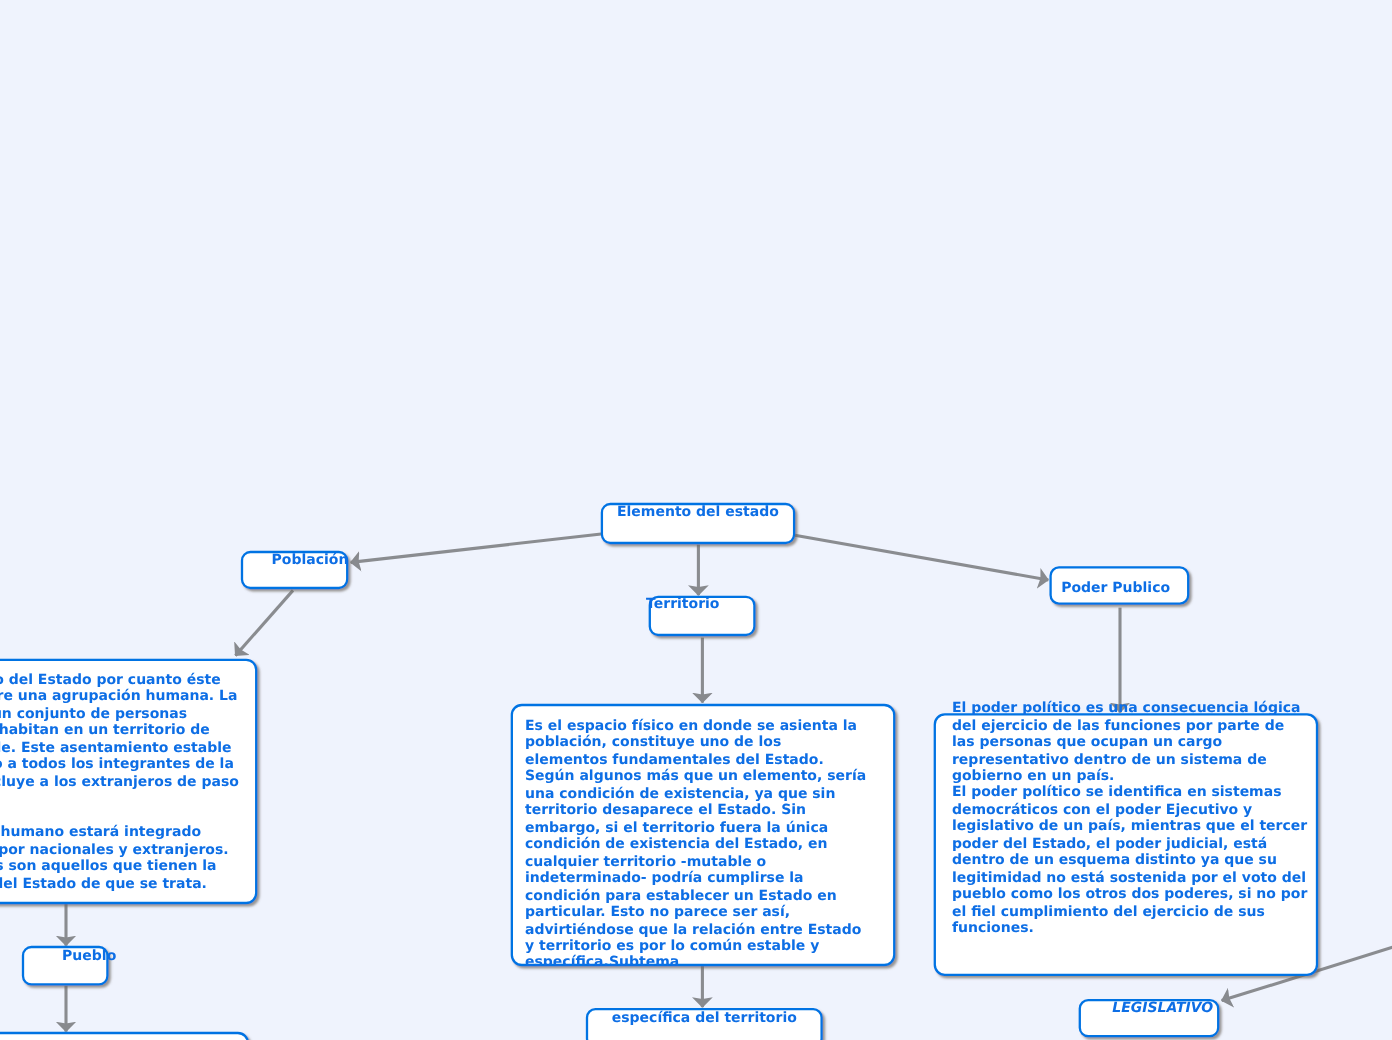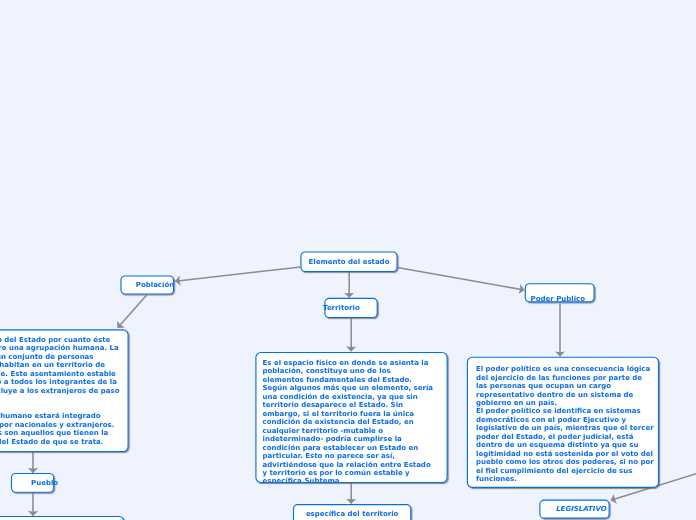--- a/index.html
+++ b/index.html
@@ -3,21 +3,21 @@
 <meta charset="utf-8">
 <title>Mapa mental - Elemento del estado</title>
 <style>
   html,body{margin:0;padding:0;}
   body{width:696px;height:520px;overflow:hidden;background:#eff3fd;
        font-family:"DejaVu Sans",sans-serif;-webkit-font-smoothing:antialiased;}
   #canvas{position:relative;width:696px;height:520px;overflow:hidden;background:#eff3fd;}
   svg.layer{position:absolute;left:0;top:0;width:696px;height:520px;}
   .nodetext{position:absolute;box-sizing:border-box;color:#0d6ee5;font-weight:bold;
             pointer-events:none;}
-  .nodetext.small{display:flex;align-items:center;justify-content:center;
+  .nodetext.small{display:flex;align-items:flex-start;justify-content:center;
         font-size:7px;white-space:nowrap;}
   .nodetext.para{display:block;font-size:7px;line-height:8.47px;
         text-align:left;overflow:hidden;}
   .nodetext.para span{display:block;white-space:pre-wrap;}
 </style>
 </head>
 <body>
 
 <div id="canvas">
 
@@ -78,21 +78,21 @@
   <div class="nodetext para" style="left:-63.1px;top:329.9px;width:191.2px;height:121.6px;padding:6.0px 6.25px 0 6.96px;">
     <span>Es el elemento del Estado por cuanto éste implica siempre una agrupación humana. La población es un conjunto de personas humanas que habitan en un territorio de manera estable. Este asentamiento estable que es exigido a todos los integrantes de la población, excluye a los extranjeros de paso temporal.
 
 Este conjunto humano estará integrado normalmente por nacionales y extranjeros. Los nacionales son aquellos que tienen la nacionalidad del Estado de que se trata.</span>
   </div>
 
   <div class="nodetext para" style="left:255.92px;top:352.5px;width:184px;height:130px;padding:6.4px 6.6px 0 6.6px;">
     <span>Es el espacio físico en donde se asienta la población, constituye uno de los elementos fundamentales del Estado. Según algunos más que un elemento, sería una condición de existencia, ya que sin territorio desaparece el Estado. Sin embargo, si el territorio fuera la única condición de existencia del Estado, en cualquier territorio -mutable o indeterminado- podría cumplirse la condición para establecer un Estado en particular. Esto no parece ser así, advirtiéndose que la relación entre Estado y territorio es por lo común estable y específica.Subtema</span>
   </div>
 
-  <div class="nodetext para" style="left:467.4px;top:358px;width:191.1px;height:130.2px;padding:7.1px 4.5px 0 8.6px;">
+  <div class="nodetext para" style="left:467.4px;top:343px;width:191.1px;height:130.2px;padding:7.1px 4.5px 0 8.6px;">
     <span>El poder político es una consecuencia lógica del ejercicio de las funciones por parte de las personas que ocupan un cargo representativo dentro de un sistema de gobierno en un país.
 El poder político se identifica en sistemas democráticos con el poder Ejecutivo y legislativo de un país, mientras que el tercer poder del Estado, el poder judicial, está dentro de un esquema distinto ya que su legitimidad no está sostenida por el voto del pueblo como los otros dos poderes, si no por el fiel cumplimiento del ejercicio de sus funciones.</span>
   </div>
 
   <div class="nodetext small" style="left:11.5px;top:473.5px;width:42.2px;height:18.7px;padding-left:24px;">
     <span>Pueblo</span>
   </div>
 
   <div class="nodetext small" style="left:-66.05px;top:516.5px;width:190px;height:40px;">
     <span></span>

